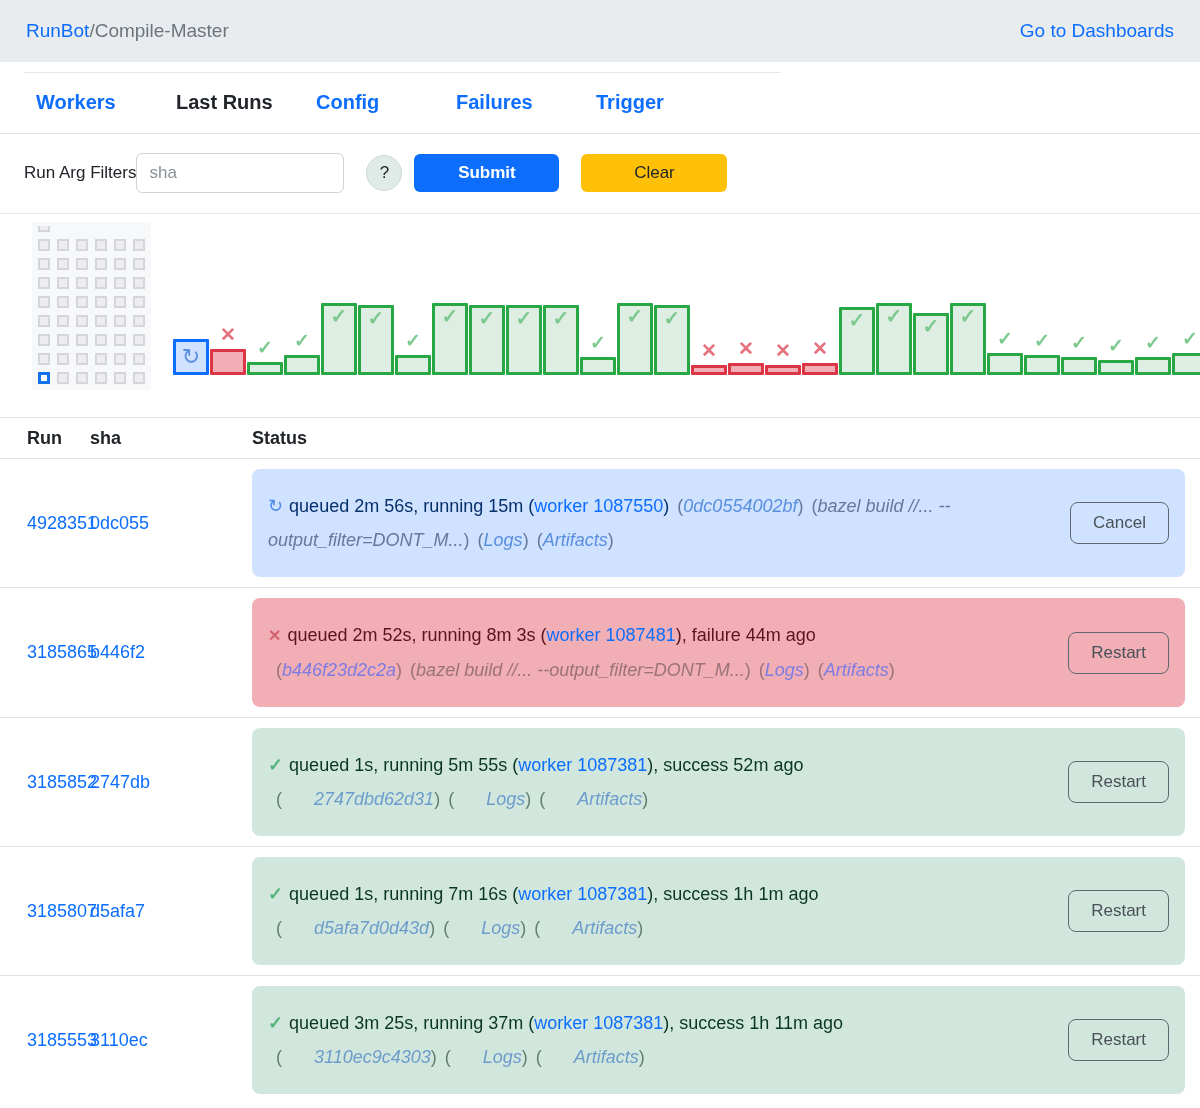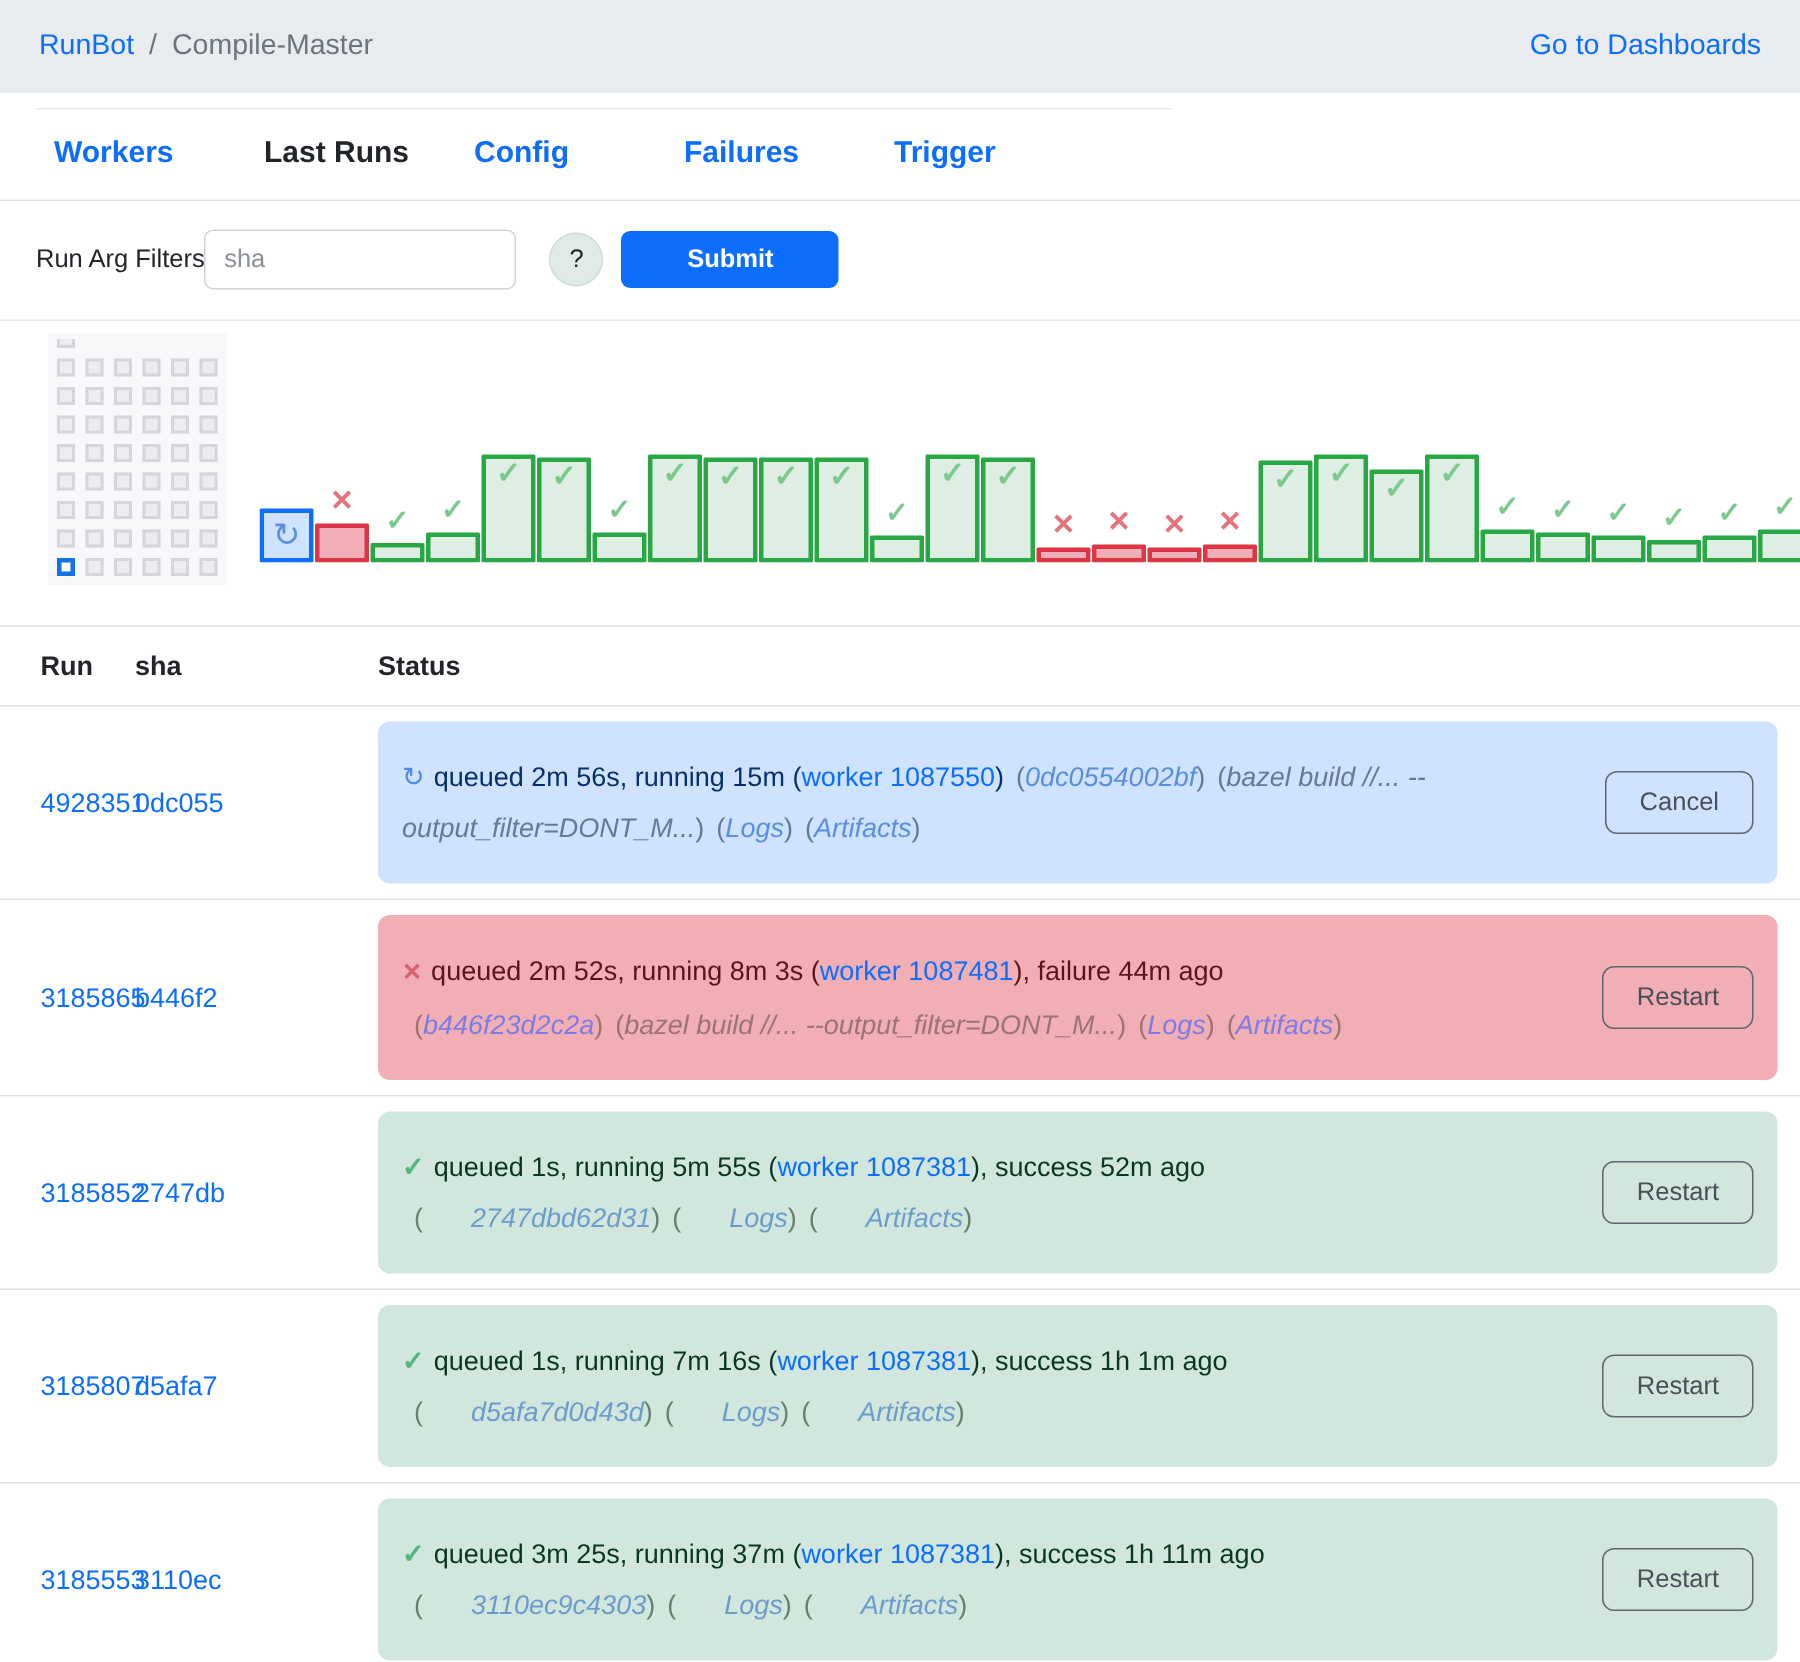--- a/index.html
+++ b/index.html
@@ -3,21 +3,21 @@
 <meta charset="utf-8">
 <style>
   * { box-sizing: border-box; margin: 0; padding: 0; }
   html,body { width:1200px; height:1108px; overflow:hidden; background:#fff;
     font-family:"Liberation Sans", sans-serif; color:#212529; }
   a { text-decoration:none; cursor:pointer; }
 
   
   .topbar { height:62px; background:#e9ecef; display:flex; align-items:center;
     justify-content:space-between; padding:0 26px; font-size:19px; }
-  .crumb { display:flex; align-items:center; gap:10px; }
+  .crumb { display:flex; align-items:center; }
   .crumb .brand { color:#0d6efd; }
   .crumb .sep, .crumb .page { color:#6c757d; }
   .dash-link { color:#0d6efd; }
 
   
   .tabs-underline { border-bottom:1px solid #dee2e6; }
   .tabs-card { margin:10px 24px 0; width:757px; border-top:1px solid #e6e8ea; }
   .tabs { display:flex; padding:18px 12px 19px; }
   .tab { width:140px; font-size:20px; font-weight:600; color:#0d6efd; }
   .tab.active { color:#212529; }
@@ -57,21 +57,21 @@
   .hbar.running { border-color:#0d6efd; background:#cfe2ff; }
   .bmark.inside { position:absolute; top:0; left:0; right:0; text-align:center;
     margin:0; font-size:20px; }
   .bmark.center { position:absolute; inset:0; display:flex; align-items:center;
     justify-content:center; margin:0; font-size:22px; color:#5d8fe0; font-weight:400; }
 
   
   .table-wrap { margin-top:15px; }
   .thead, .trow { display:grid; grid-template-columns:63px 162px 1fr;
     align-items:center; padding:0 15px 0 27px; }
-  .thead { height:54px; border-top:1px solid #dee2e6; border-bottom:1px solid #dee2e6;
+  .thead { height:42px; border-top:1px solid #dee2e6; border-bottom:1px solid #dee2e6;
     font-size:18px; font-weight:700; }
   .trow { padding-top:10px; padding-bottom:10px; border-bottom:1px solid #dee2e6; }
   .trow:last-child { border-bottom:none; }
   .link { color:#0d6efd; font-size:18px; }
   .status-box { border-radius:8px; padding:20px 16px; display:flex;
     align-items:center; gap:16px; font-size:18px; line-height:34px; }
   .status-box.info    { background:#cfe2ff; color:#07306b; }
   .status-box.danger  { background:#f1aeb5; color:#58151c; }
   .status-box.success { background:#d1e7dd; color:#0a3622; }
   .status-text { flex:1; }
@@ -118,20 +118,21 @@
         <a class="tab">Trigger</a>
       </nav>
   </div>
 </div>
 
 <section class="filter-row">
   <span class="filter-label">Run Arg Filters</span>
   <input class="filter-input" type="text" placeholder="sha" style="">
   <button class="help-btn">?</button>
   <button class="btn btn-submit">Submit</button>
+  <button class="btn btn-clear">Clear</button>
 </section>
 
 <section class="chart-section">
   <div class="minimap">
     <div class="mm-sliver"></div>
     <div class="mm-grid" id="mmgrid">
         <div class="mcell"></div>
         <div class="mcell"></div>
         <div class="mcell"></div>
         <div class="mcell"></div>

